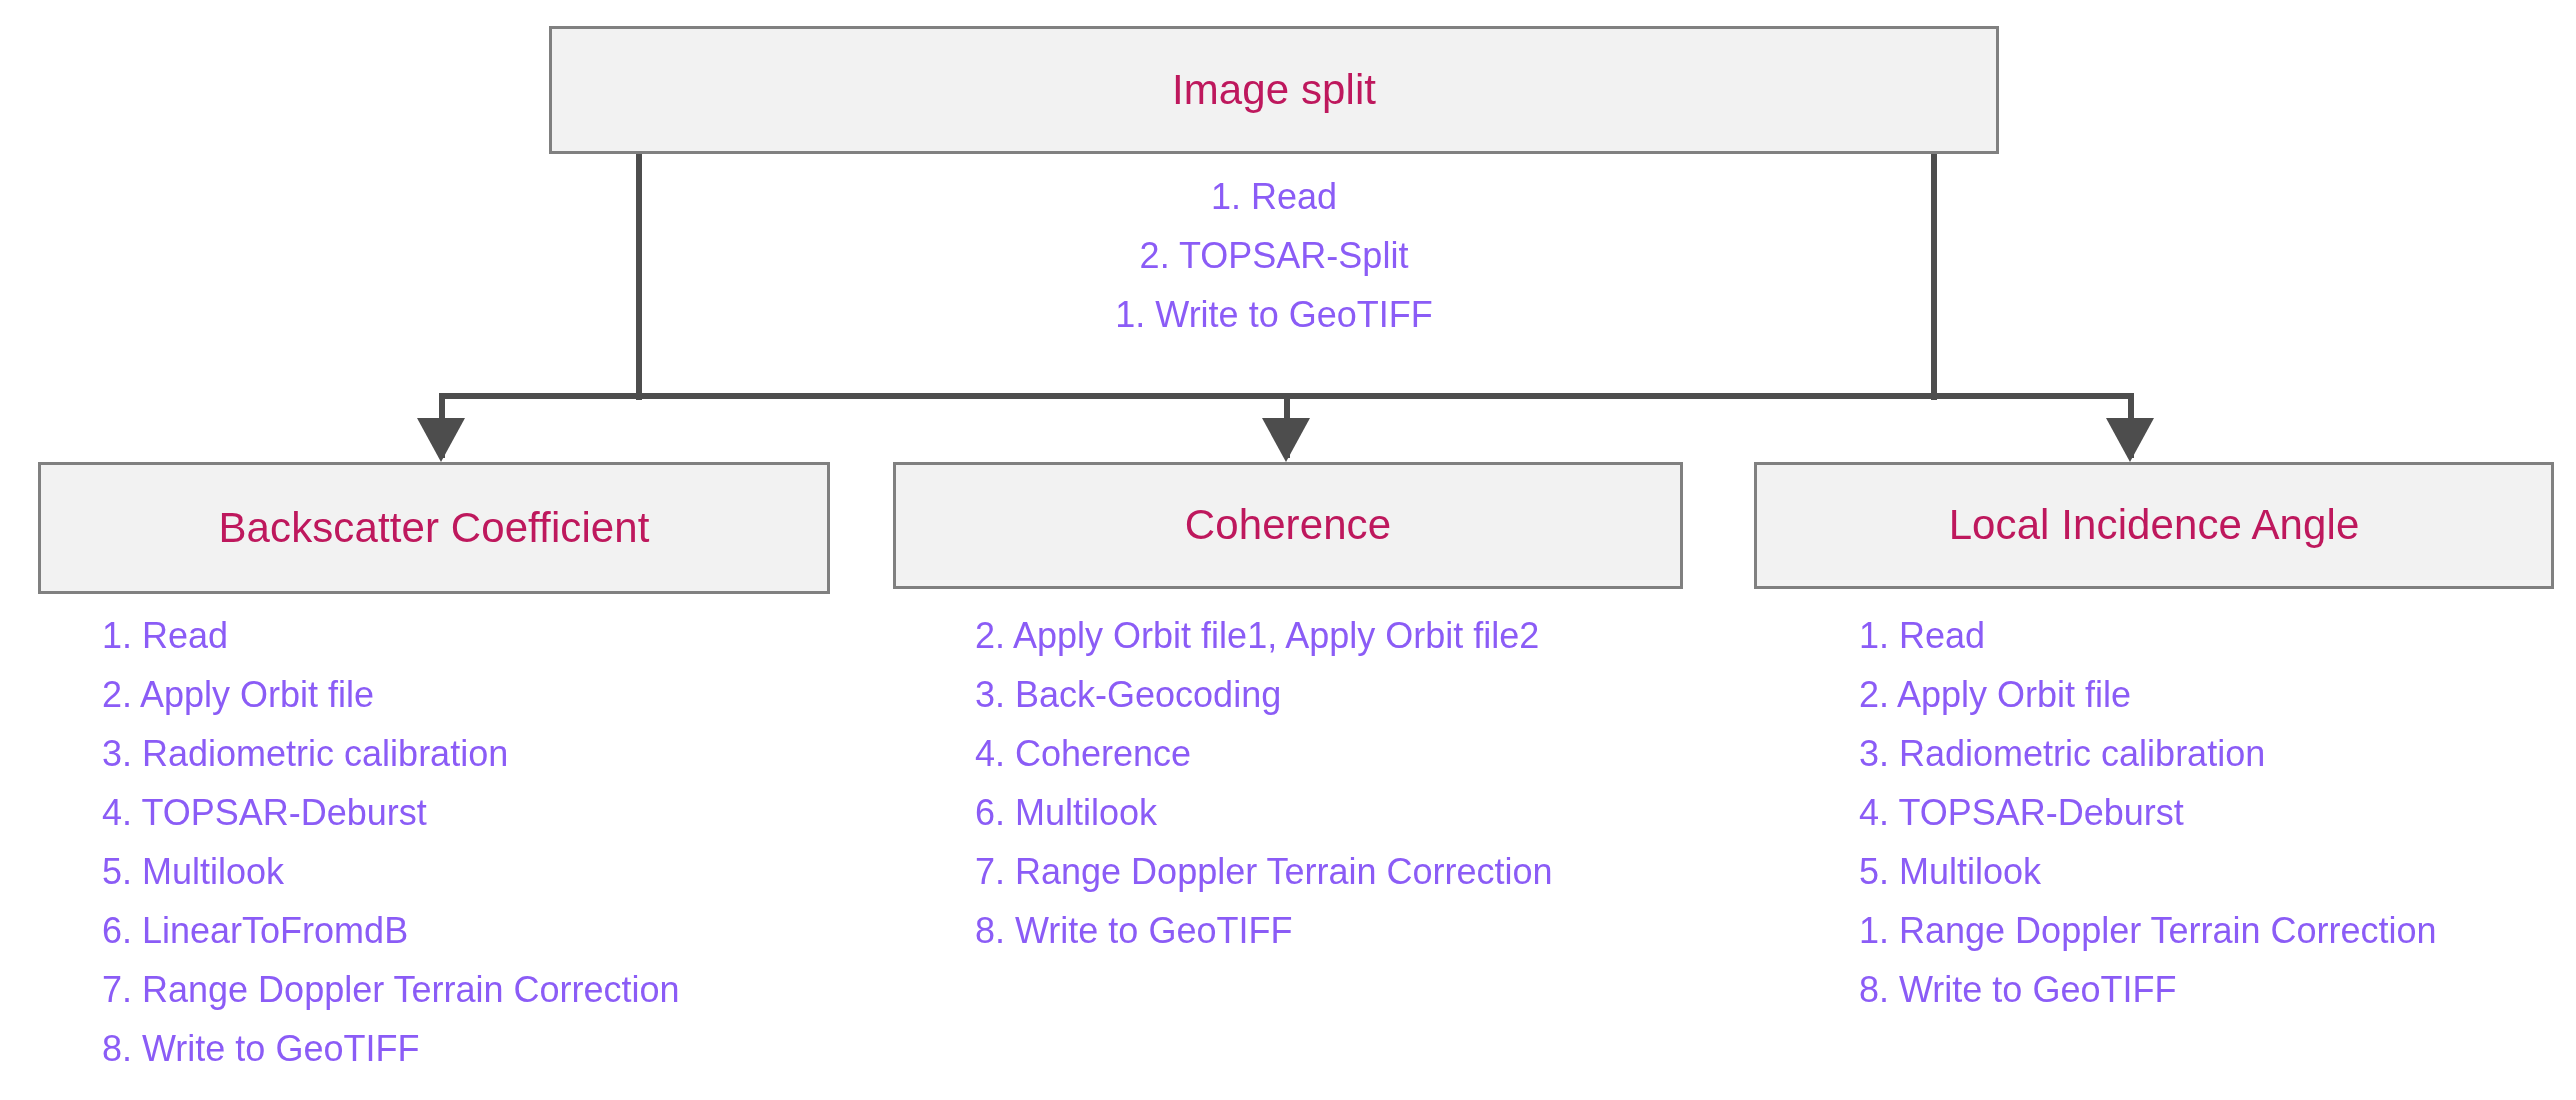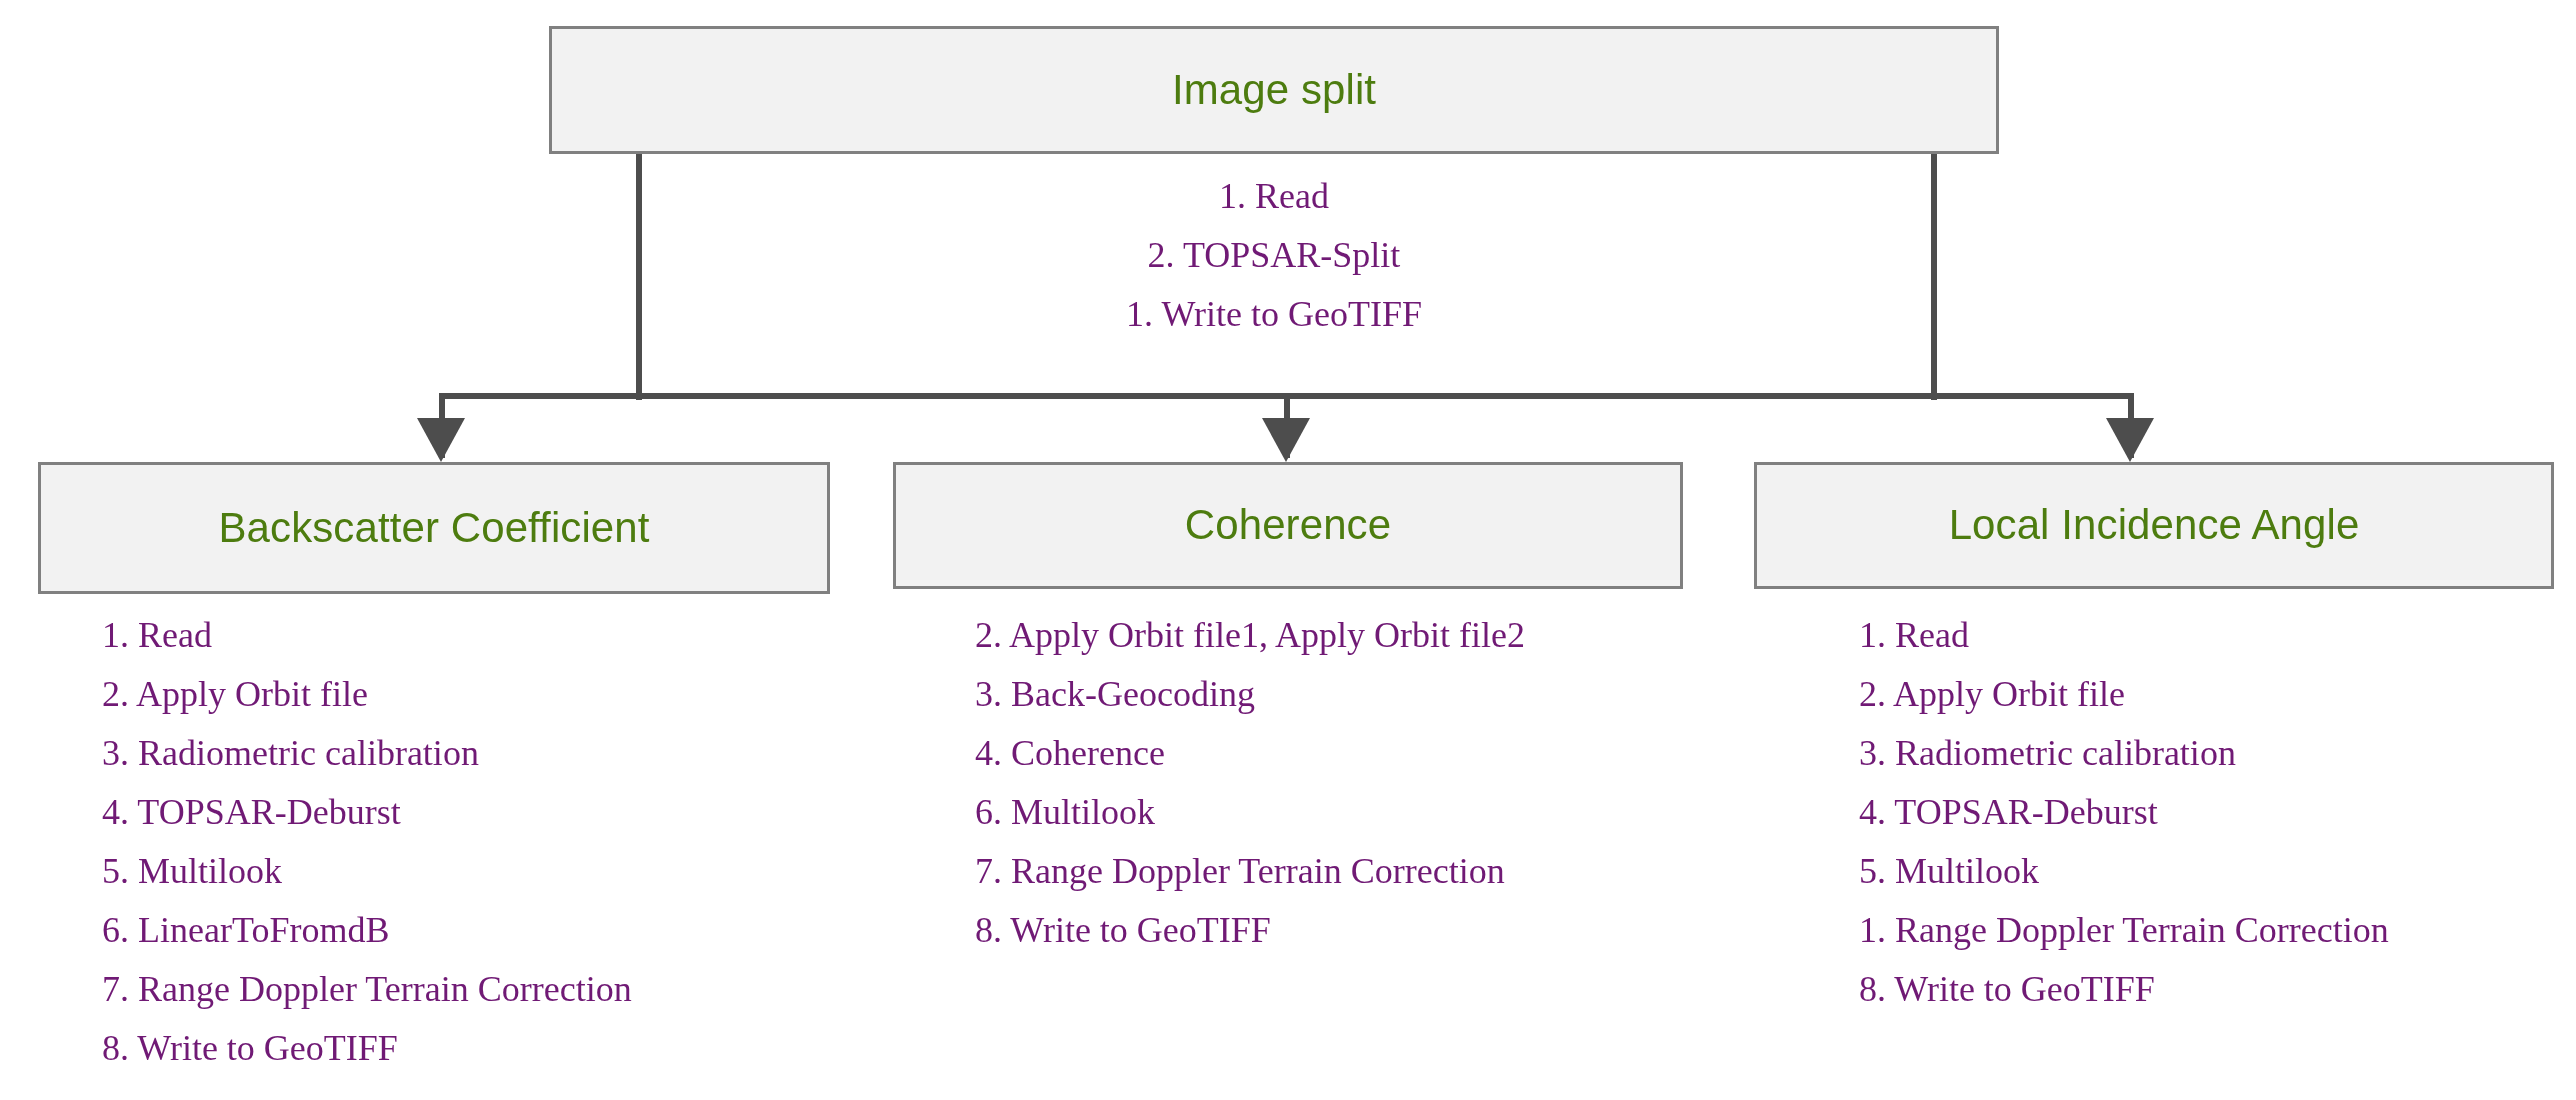--- a/index.html
+++ b/index.html
@@ -26,21 +26,21 @@
     background: #f2f2f2;
     border: 3.4px solid #808080;
     display: flex;
     align-items: center;
     justify-content: center;
     text-align: center;
   }
   .node-box .node-title {
     font-size: 42px;
     line-height: 1.1;
-    color: #4d7c0f;
+    color: #be185d;
     font-weight: 400;
     letter-spacing: 0.1px;
   }
 
   #box-top {
     left: 549px;
     top: 25.6px;
     width: 1450px;
     height: 128px;
   }
@@ -65,23 +65,22 @@
   }
 
   
   .steps {
     position: absolute;
     list-style: none;
     margin: 0;
     padding: 0;
     font-size: 36px;
     line-height: 59px;
-    color: #701a75;
+    color: #8b5cf6;
     white-space: nowrap;
-    font-family: Liberation Serif, serif;
   }
   .steps li {
     margin: 0;
     padding: 0;
   }
 
   #steps-top {
     left: 549px;
     top: 167px;
     width: 1450px;

